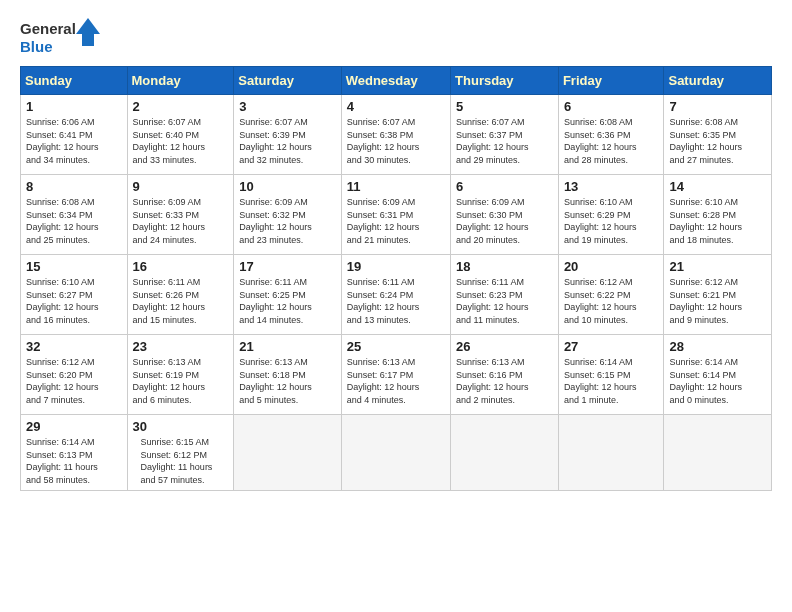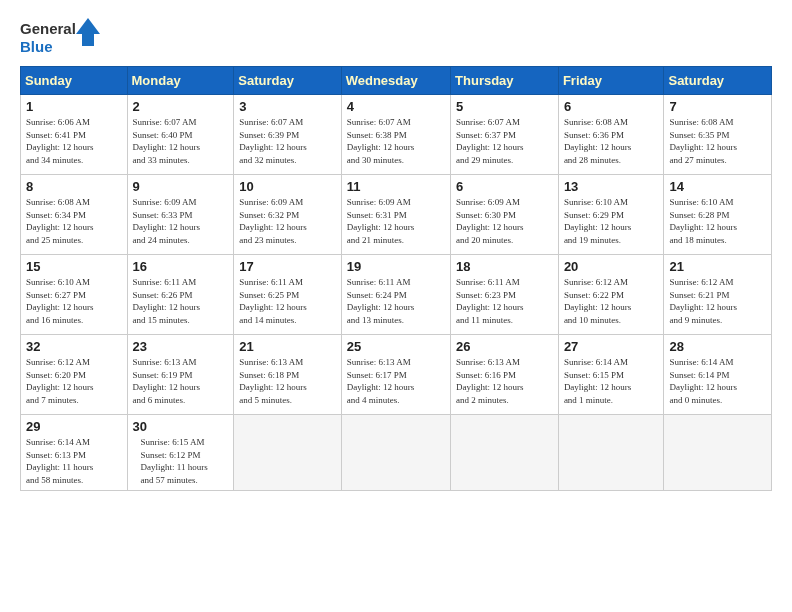--- a/index.html
+++ b/index.html
@@ -69,21 +69,20 @@
       font-size: 13px;
       font-weight: bold;
       color: #222;
       display: block;
       margin-bottom: 2px;
     }
     .day-info {
       font-size: 9px;
       color: #333;
       line-height: 1.4;
-      font-family: Liberation Serif, serif;
     }
     .last-row td {
       height: 68px;
     }
   </style>
 </head>
 <body>
 
 <div class="page">
   <div class="header">

